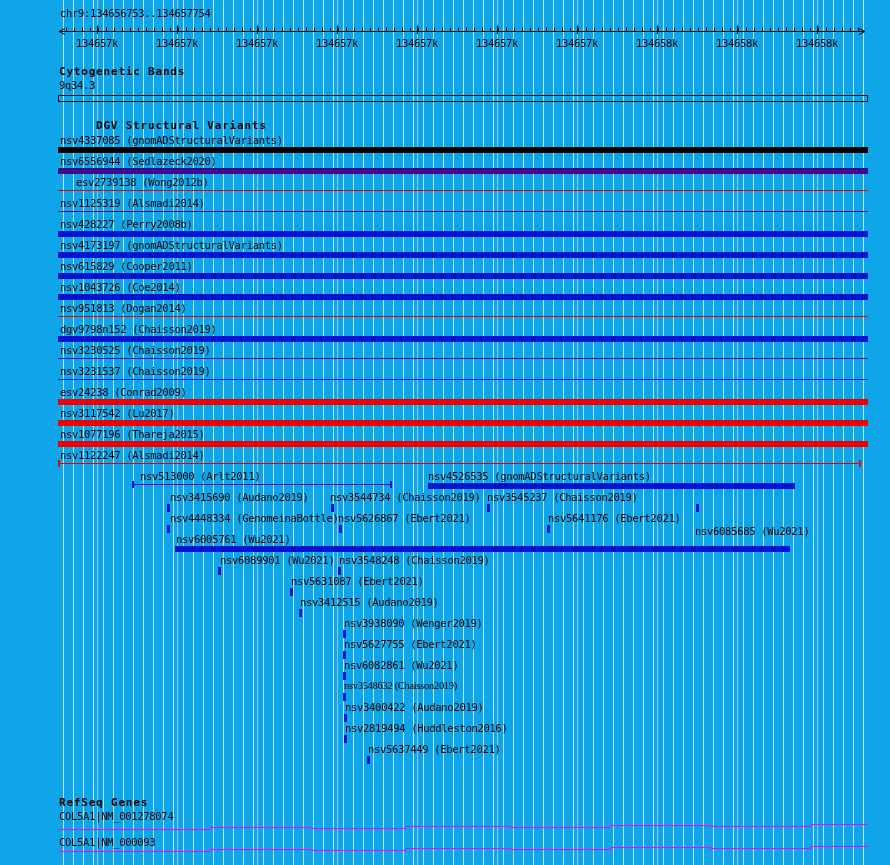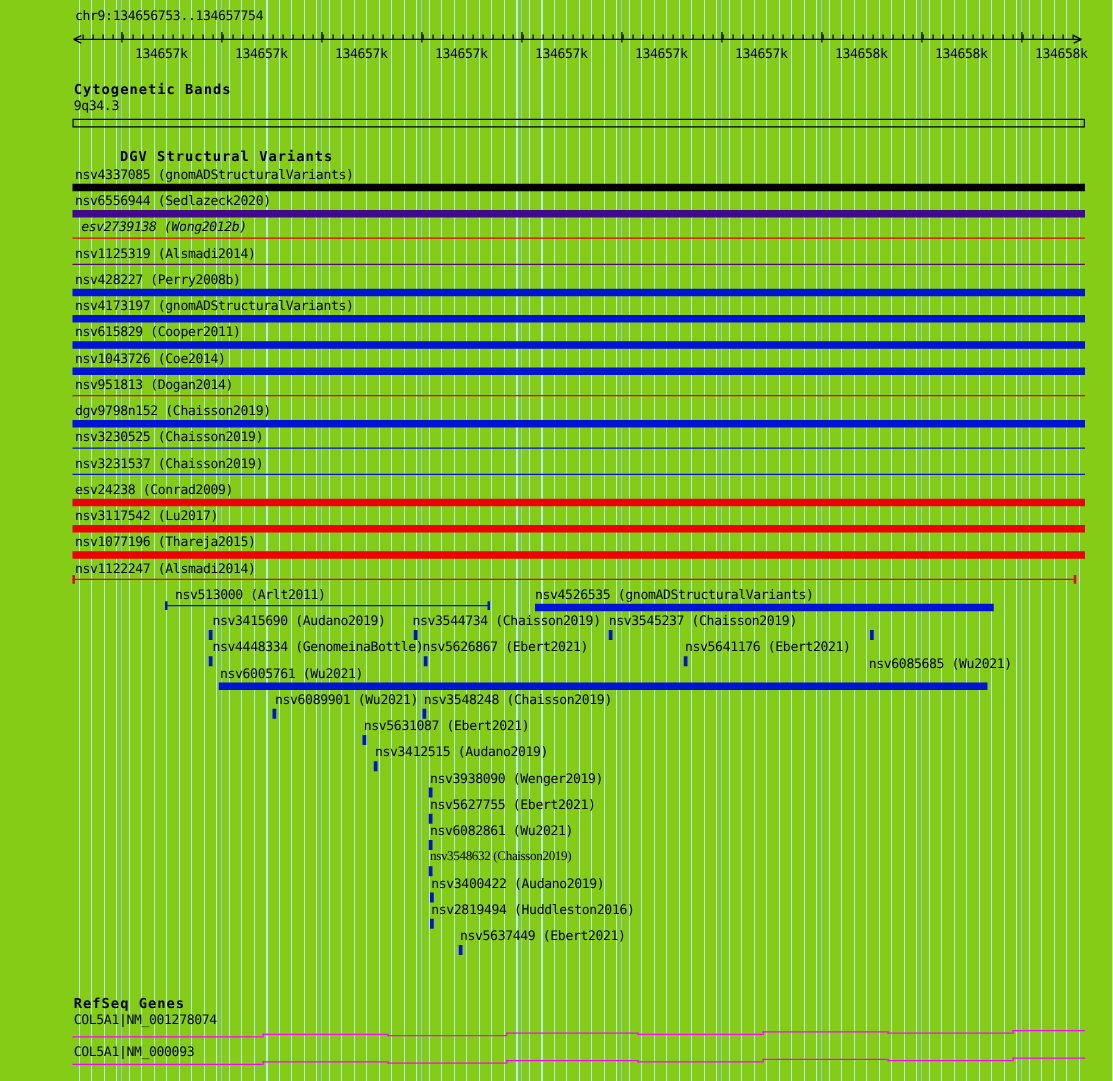--- a/index.html
+++ b/index.html
@@ -1,34 +1,34 @@
 <!DOCTYPE html>
 <html><head>
 <meta charset="utf-8">
 <style>
   html,body{margin:0;padding:0;background:#fff;}
   .stage{
-    position:relative;width:890px;height:865px;background:#84cc16;overflow:hidden;
+    position:relative;width:890px;height:865px;background:#0ea5e9;overflow:hidden;
     font-family:"DejaVu Sans Mono","Liberation Mono",monospace;
     font-size:10.5px;letter-spacing:-0.3px;color:#000;
   }
   .grid{
     position:absolute;left:58px;top:0;width:810px;height:865px;
     background-image:
       repeating-linear-gradient(90deg, transparent 0px, transparent 39px, #8ecbe9 39px, #8ecbe9 40px, transparent 40px, transparent 80px),
       repeating-linear-gradient(90deg, transparent 0px, transparent 5px, #b6ebf2 5px, #b6ebf2 6px, transparent 6px, transparent 10px);
   }
   .abs{position:absolute;white-space:nowrap;line-height:12px;}
   .title{font-weight:bold;font-size:11px;letter-spacing:0.8px;}
   .band-box{position:absolute;left:58px;top:95px;width:808px;height:5px;border:1px solid #000;}
   .bar{position:absolute;height:6px;}
   .hline{position:absolute;height:1px;}
   .vtick{position:absolute;width:3px;height:8px;}
   .bracket-end{position:absolute;width:2px;height:7px;}
-  .ruler-label{position:absolute;transform:translateX(-50%);line-height:12px;margin-left:32px;}
+  .ruler-label{position:absolute;transform:translateX(-50%);line-height:12px;}
   svg.ruler{position:absolute;left:0;top:0;}
 </style>
 </head>
 <body>
 
 <div class="stage">
   <div class="grid"></div>
 
   <div class="abs" style="left:60px;top:7px;">chr9:134656753..134657754</div>
 
@@ -165,21 +165,21 @@
   <div class="abs title" style="left:59px;top:66px;">Cytogenetic Bands</div>
   <div class="abs" style="left:59px;top:79px;">9q34.3</div>
   <div class="band-box"></div>
 
   <div class="abs title" style="left:59px;top:120px;padding-left:37px;">DGV Structural Variants</div>
   <div id="variants">
       <div class="abs" style="left: 60px; top: 134px;">nsv4337085 (gnomADStructuralVariants)</div>
       <div class="bar" style="left: 58px; top: 147px; width: 810px; background: rgb(0, 0, 0);"></div>
       <div class="abs" style="left: 60px; top: 155px;">nsv6556944 (Sedlazeck2020)</div>
       <div class="bar" style="left: 58px; top: 168px; width: 810px; background: rgb(64, 10, 140);"></div>
-      <div class="abs" style="left: 65px; top: 176px; font-style: italic;">esv2739138 (Wong2012b)</div>
+      <div class="abs" style="left: 76px; top: 176px;">esv2739138 (Wong2012b)</div>
       <div class="hline" style="left: 58px; top: 190px; width: 810px; background: rgb(238, 0, 0);"></div>
       <div class="abs" style="left: 60px; top: 197px;">nsv1125319 (Alsmadi2014)</div>
       <div class="hline" style="left: 58px; top: 211px; width: 810px; background: rgb(85, 10, 114);"></div>
       <div class="abs" style="left: 60px; top: 218px;">nsv428227 (Perry2008b)</div>
       <div class="bar" style="left: 58px; top: 231px; width: 810px; background: rgb(0, 20, 210);"></div>
       <div class="abs" style="left: 60px; top: 239px;">nsv4173197 (gnomADStructuralVariants)</div>
       <div class="bar" style="left: 58px; top: 252px; width: 810px; background: rgb(0, 20, 210);"></div>
       <div class="abs" style="left: 60px; top: 260px;">nsv615829 (Cooper2011)</div>
       <div class="bar" style="left: 58px; top: 273px; width: 810px; background: rgb(0, 20, 210);"></div>
       <div class="abs" style="left: 60px; top: 281px;">nsv1043726 (Coe2014)</div>

